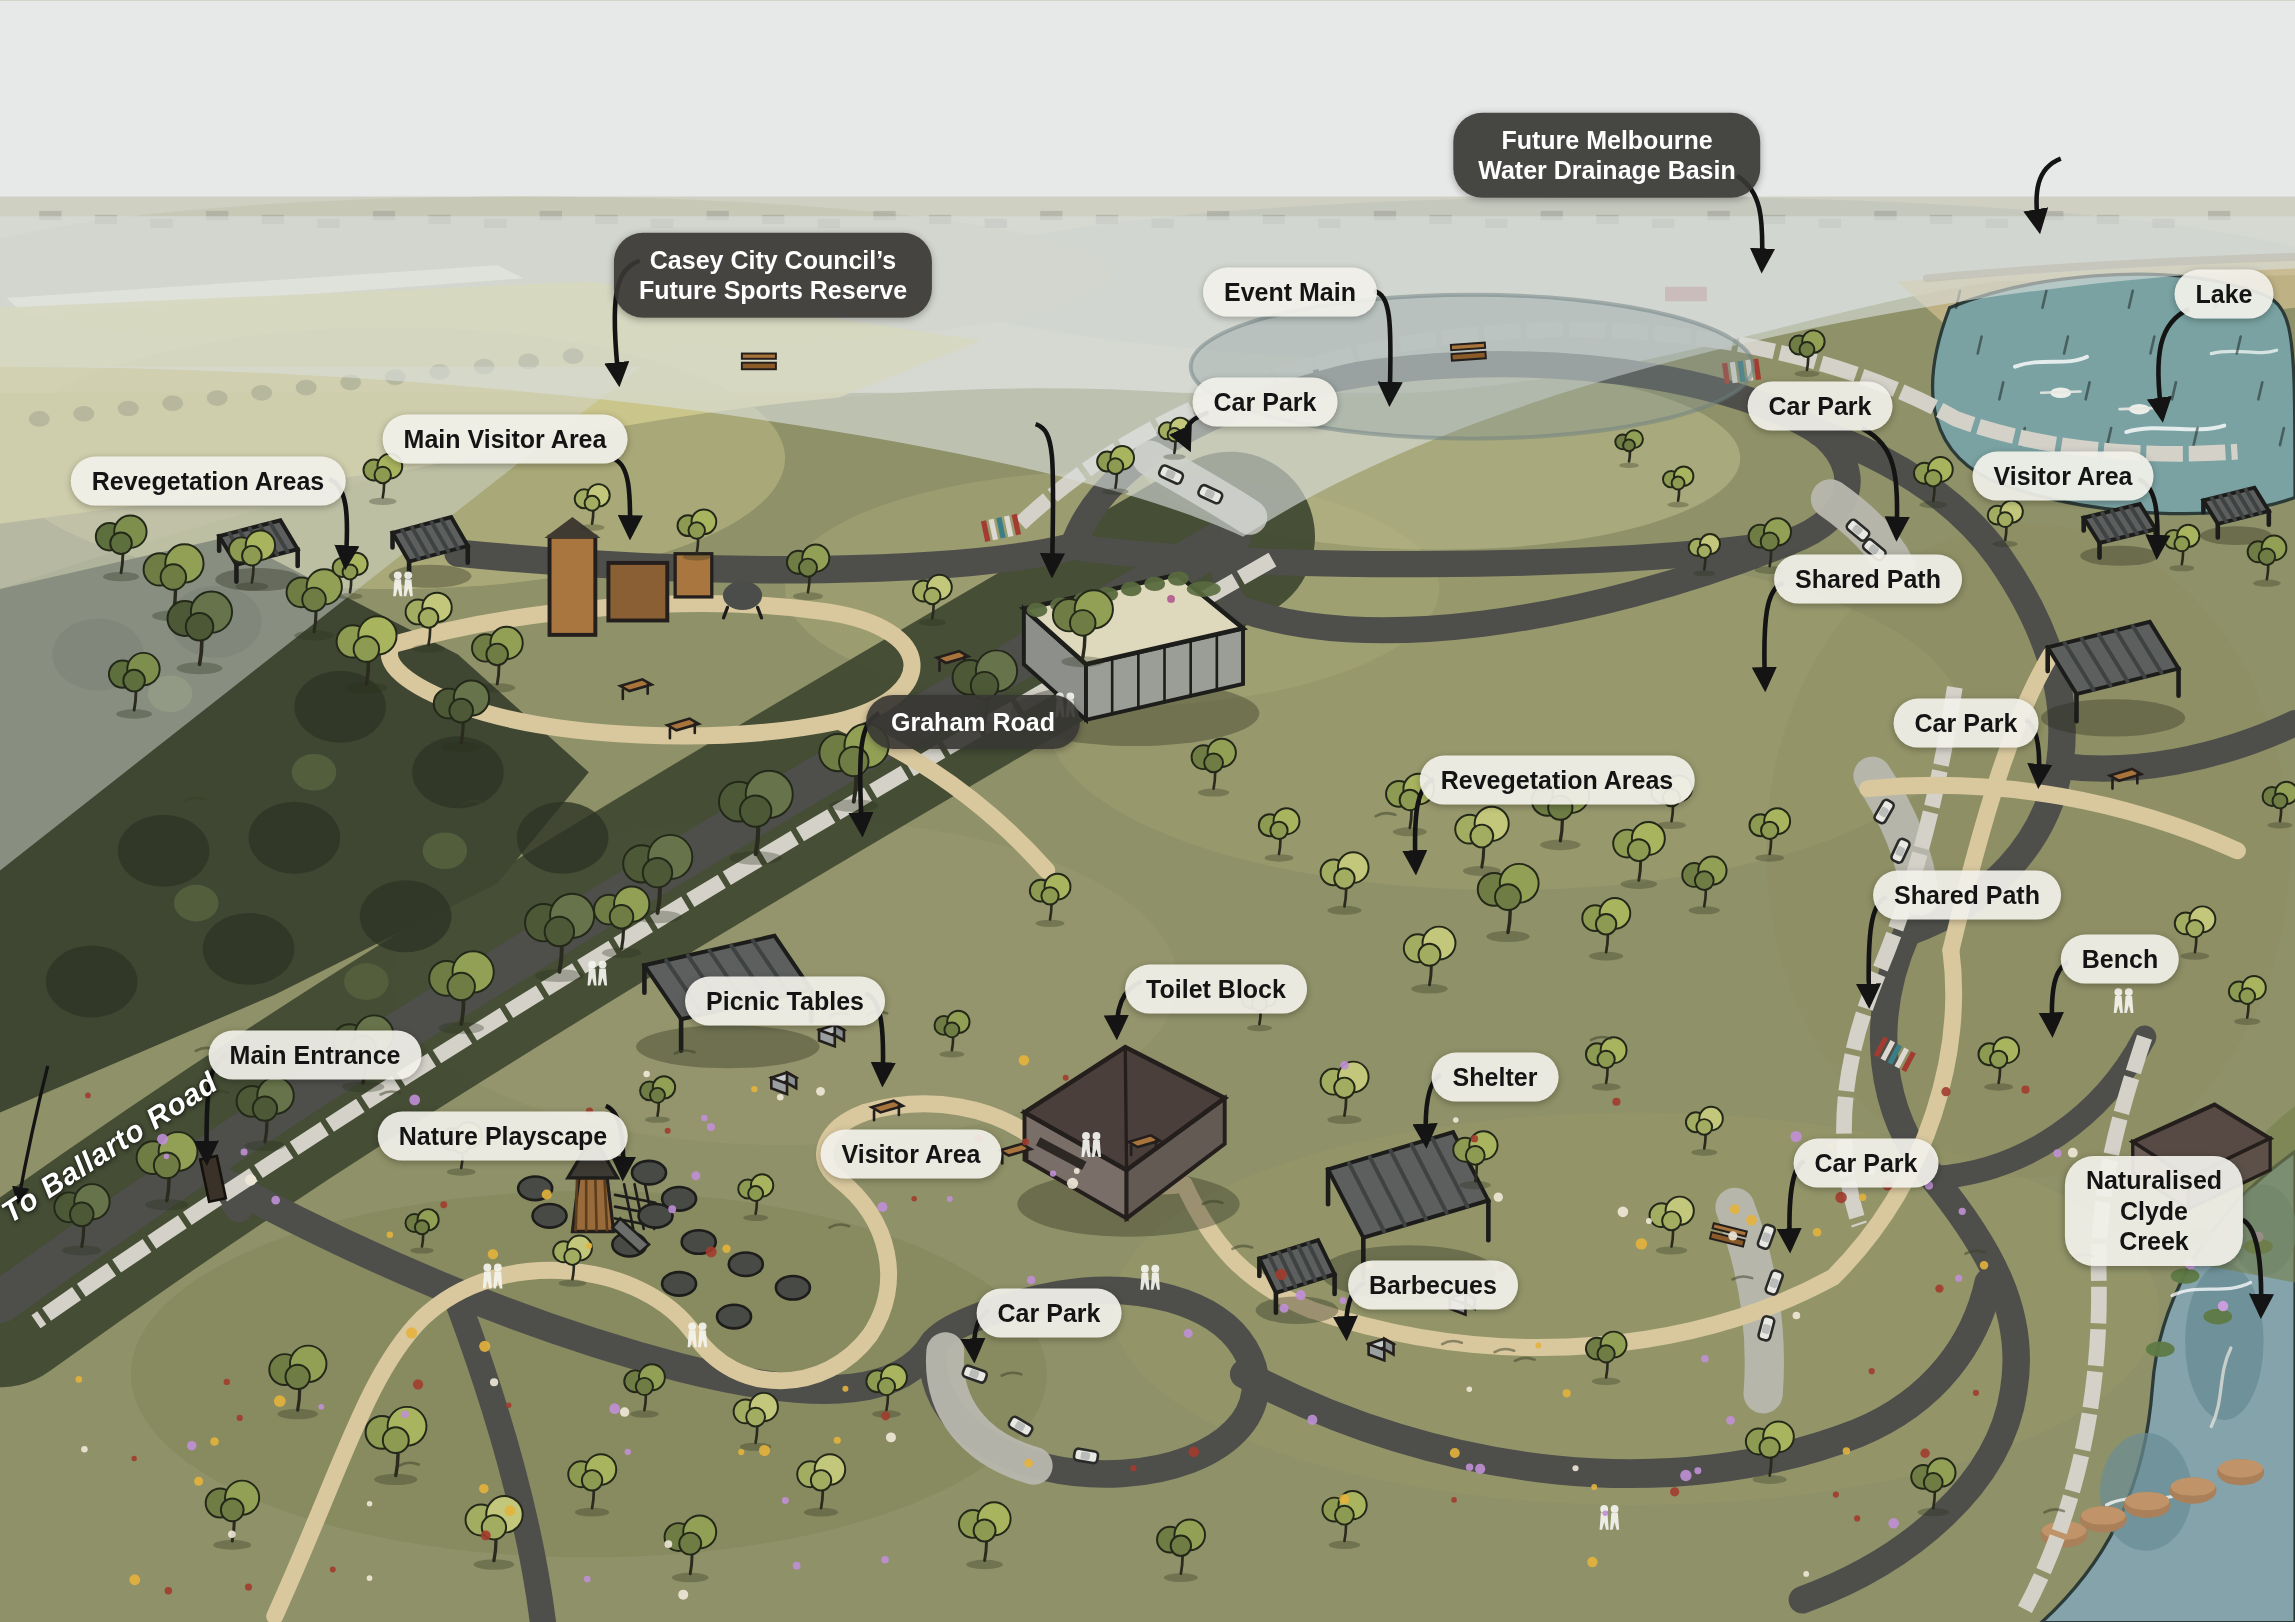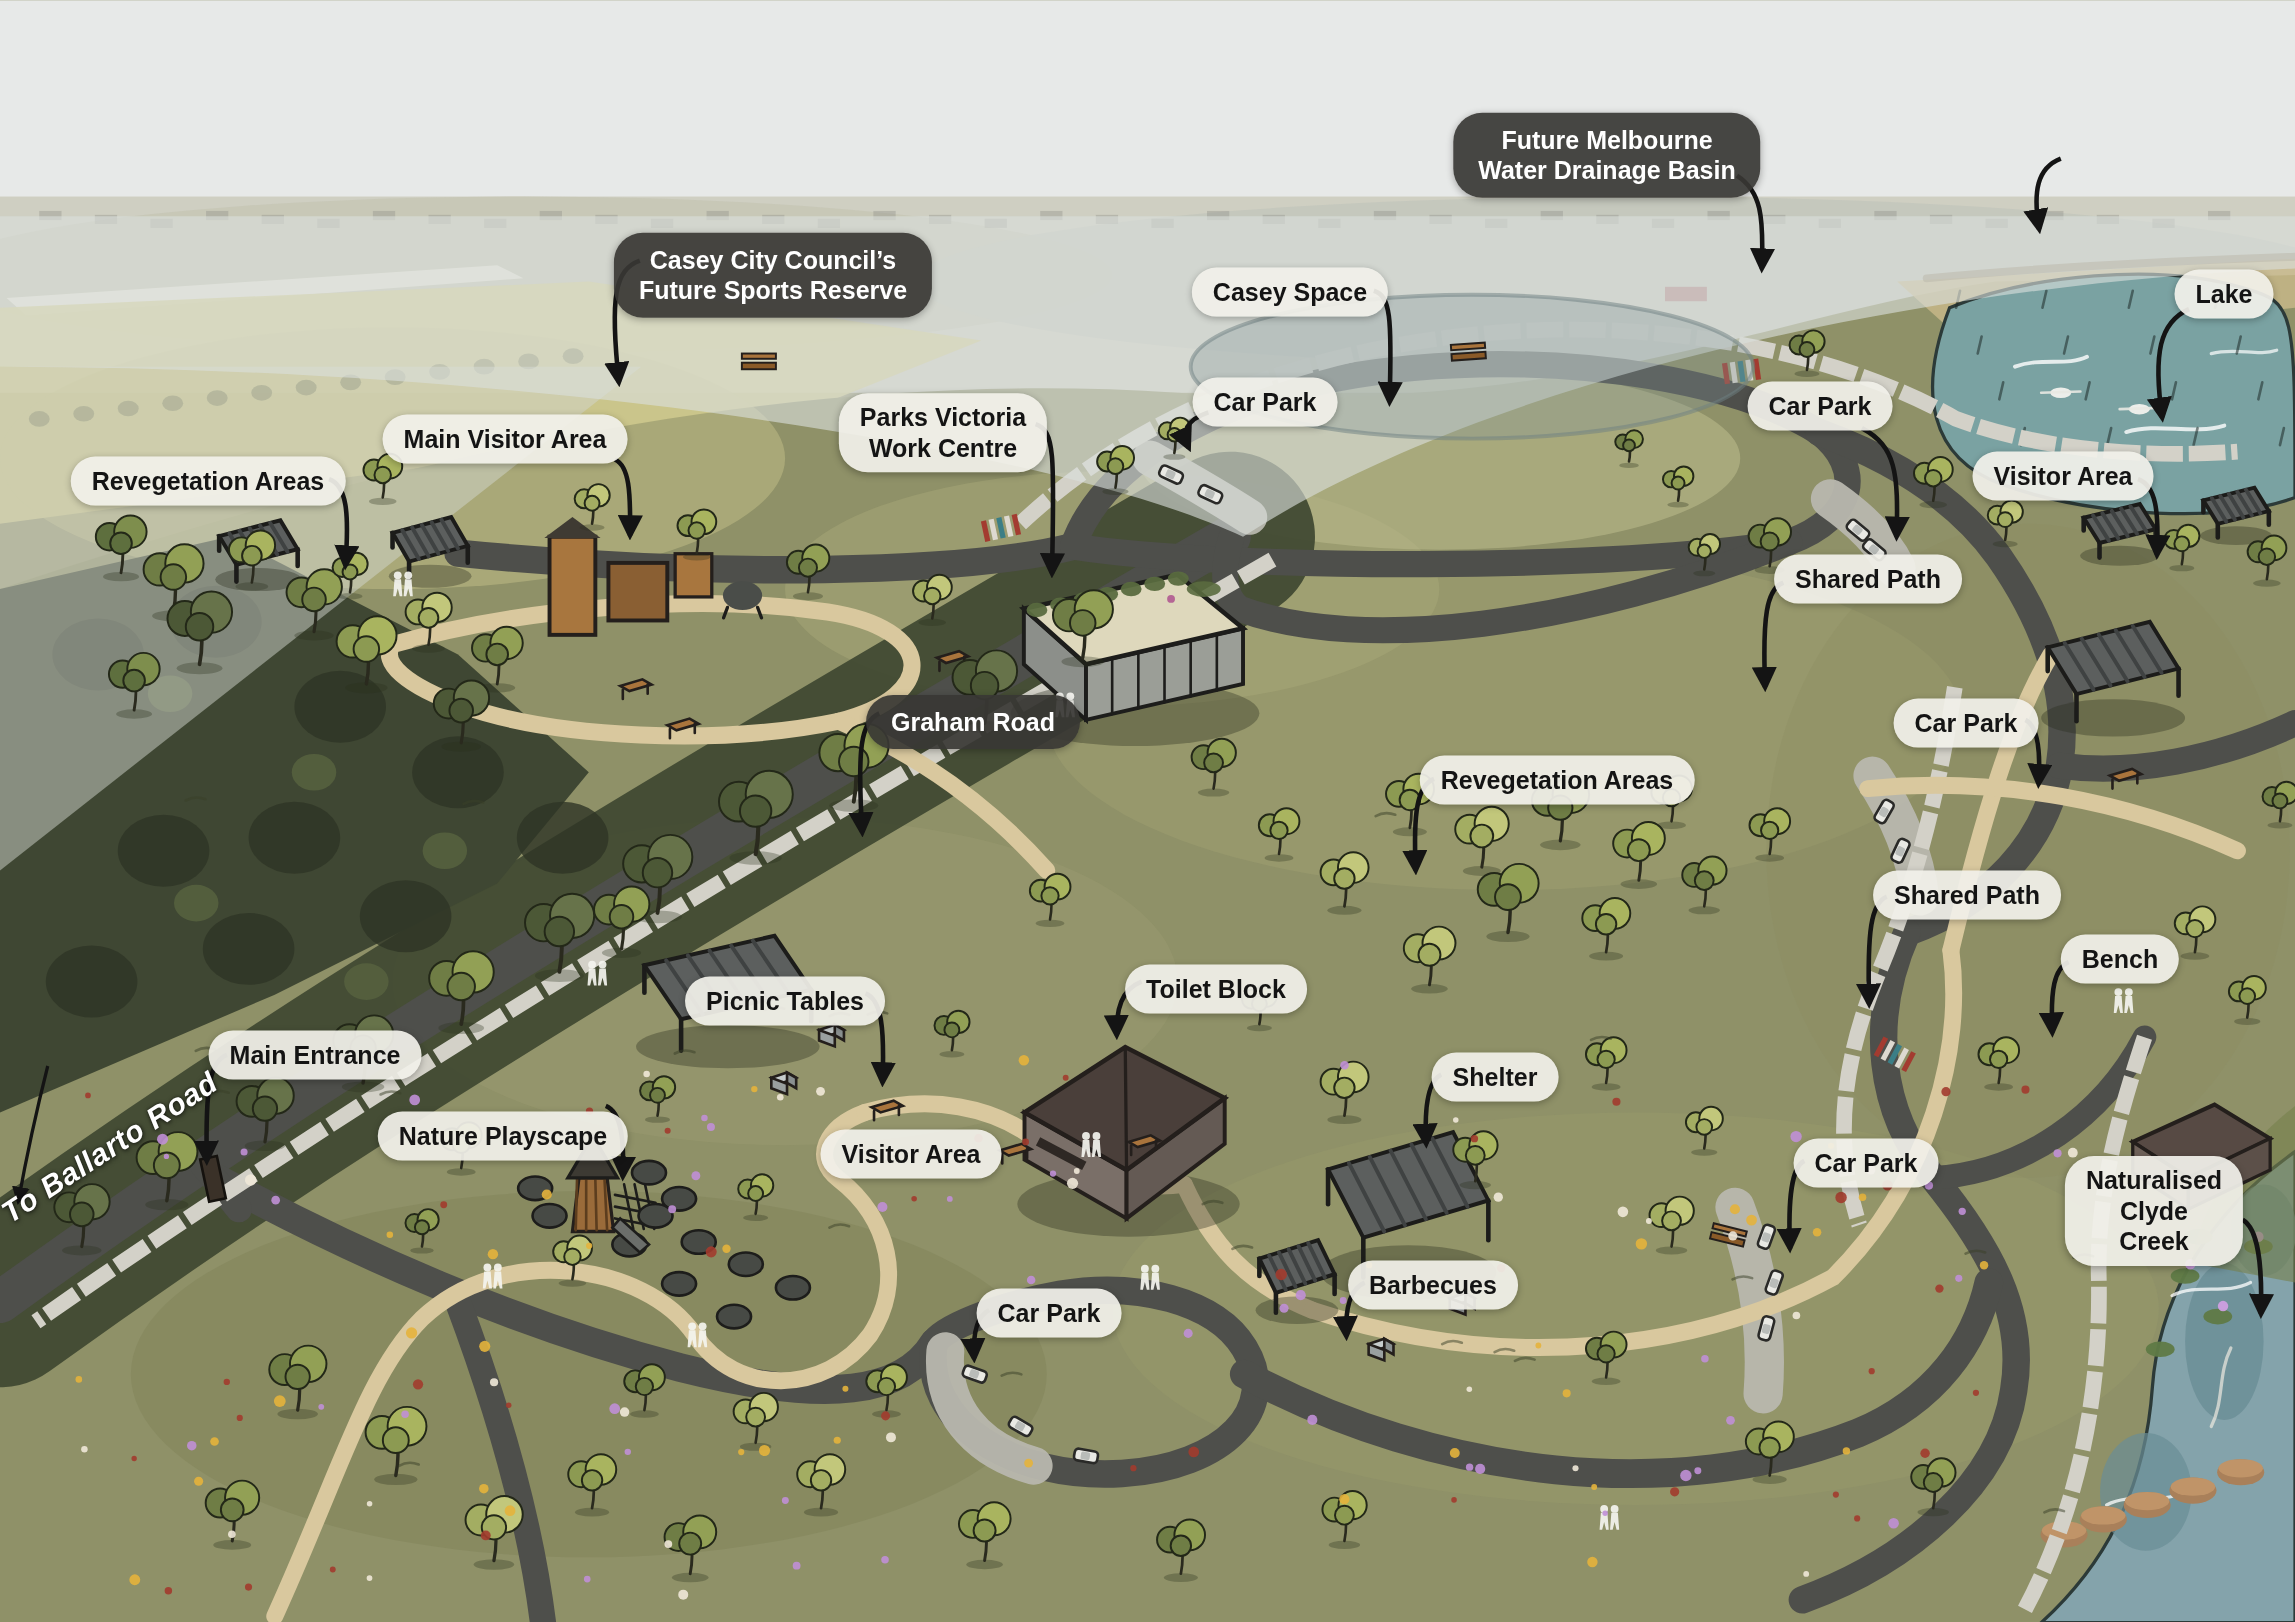--- a/index.html
+++ b/index.html
@@ -1161,24 +1161,22 @@
     <path class="arrow" d="M2758,1774 C2738,1784 2733,1832 2736,1908" marker-end="url(#ah)"></path>
     <path class="arrow" d="M3428,1864 C3452,1878 3458,1932 3456,2008" marker-end="url(#ah)"></path>
     <path class="arrow" style="stroke-width:5" d="M73,1629 C55,1700 40,1770 28,1836" marker-end="url(#ah)"></path>
   </svg>
 
   <div class="lbl dark" style="left:1607px;top:155px">Future Melbourne
 Water Drainage Basin</div>
   <div class="lbl" style="left:2224px;top:294px">Lake</div>
   <div class="lbl dark" style="left:773px;top:275px">Casey City Council’s
 Future Sports Reserve</div>
-  <div class="lbl" style="left:1290px;top:292px">Casey Space</div>
+  <div class="lbl" style="left:1290px;top:292px">Event Main</div>
   <div class="lbl" style="left:1265px;top:402px">Car Park</div>
-  <div class="lbl" style="left:943px;top:433px">Parks Victoria
-Work Centre</div>
   <div class="lbl" style="left:505px;top:439px">Main Visitor Area</div>
   <div class="lbl" style="left:208px;top:481px">Revegetation Areas</div>
   <div class="lbl" style="left:1820px;top:406px">Car Park</div>
   <div class="lbl" style="left:2063px;top:476px">Visitor Area</div>
   <div class="lbl" style="left:1868px;top:579px">Shared Path</div>
   <div class="lbl dark" style="left:973px;top:722px">Graham Road</div>
   <div class="lbl" style="left:1966px;top:723px">Car Park</div>
   <div class="lbl" style="left:1557px;top:780px">Revegetation Areas</div>
   <div class="lbl" style="left:1967px;top:895px">Shared Path</div>
   <div class="lbl" style="left:2120px;top:959px">Bench</div>

